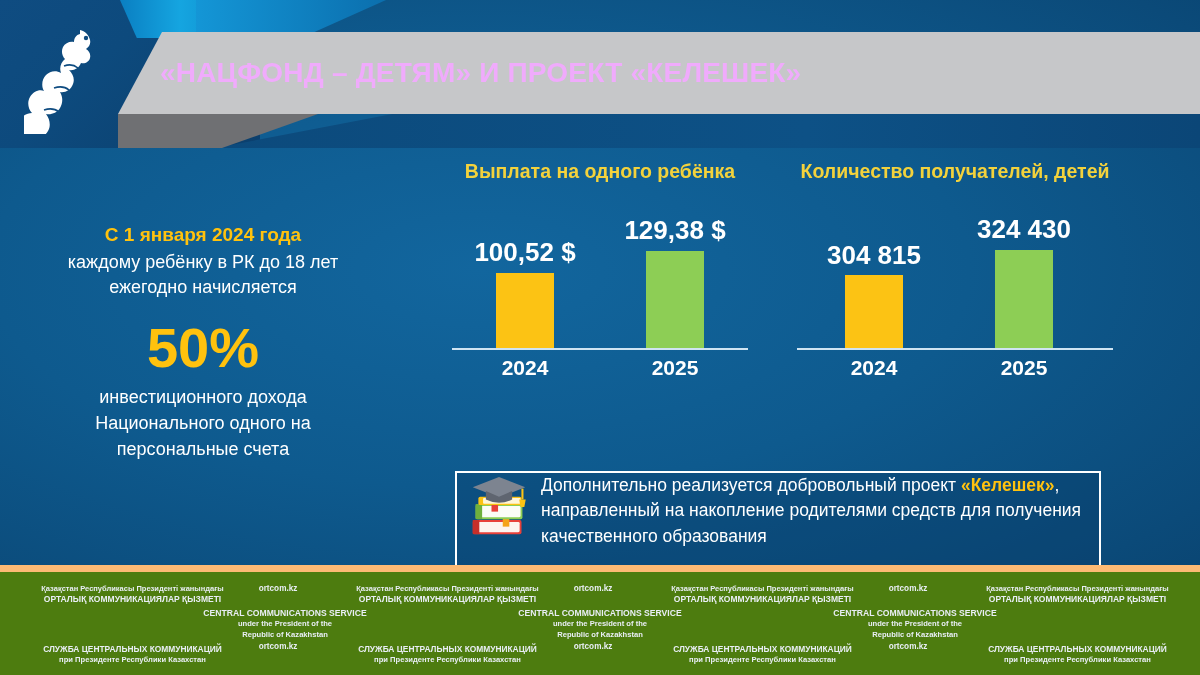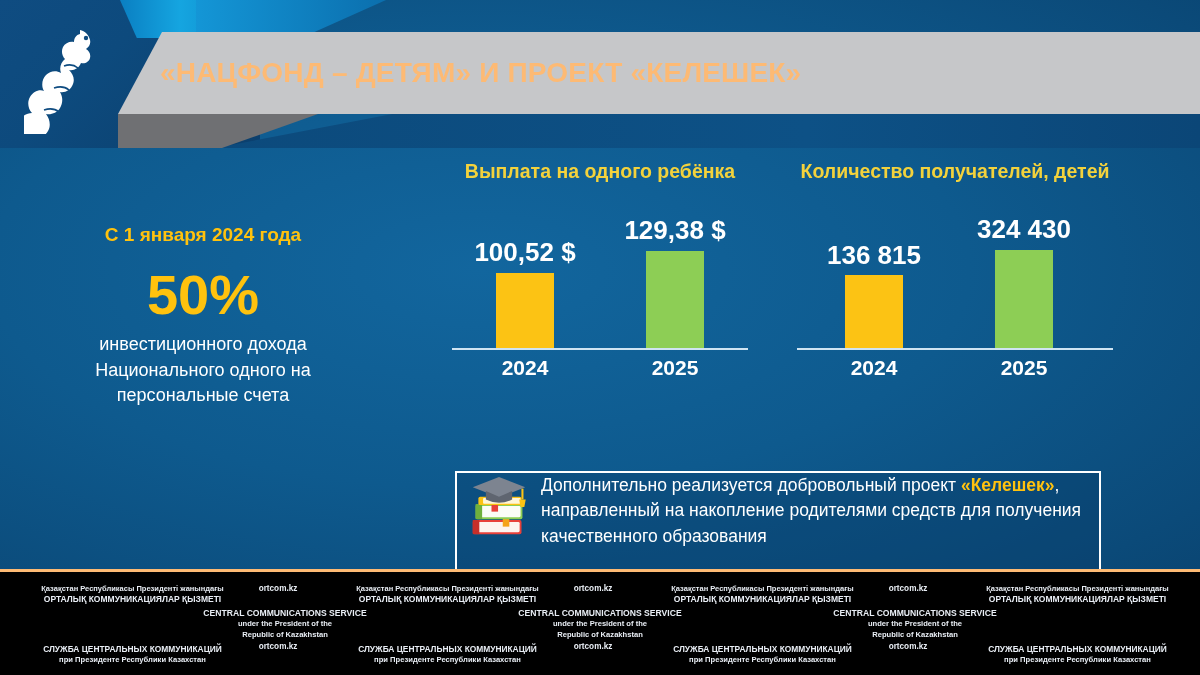--- a/index.html
+++ b/index.html
@@ -49,21 +49,21 @@
     clip-path:polygon(0 0, 100% 0, 52% 100%, 0 100%);
   }
   .hdr-blue-under{
     position:absolute;left:215px;top:114px;width:985px;height:34px;
     background:linear-gradient(90deg,#0c4a7c 0%,#0d5186 60%,#0b4677 100%);
     clip-path:polygon(18% 0,100% 0,100% 100%,0 100%);
   }
   .hdr-title{
     position:absolute;left:160px;top:32px;width:1000px;height:82px;
     display:flex;align-items:center;
-    color:#fdba74;font-weight:bold;font-size:28px;letter-spacing:.2px;
+    color:#f0abfc;font-weight:bold;font-size:28px;letter-spacing:.2px;
     white-space:nowrap;
   }
 
   
   .logo{position:absolute;left:24px;top:22px;width:84px;height:112px;z-index:4;}
 
   
   .left-block{
     position:absolute;left:48px;top:222px;width:310px;z-index:3;
     text-align:center;color:#ffffff;
@@ -108,21 +108,21 @@
   }
   .callout-icon{width:84px;flex:0 0 84px;display:flex;justify-content:center;align-items:center;}
   .callout-text{
     color:#ffffff;font-size:17.5px;line-height:1.45;padding-right:16px;
   }
   .callout-text .hl{color:#ffc20e;font-weight:bold;}
 
   
   .footer{
     position:absolute;left:0;bottom:0;width:1200px;height:103px;z-index:5;
-    background:#000000;border-top:3px solid #fdba74;overflow:hidden;
+    background:#4d7c0f;border-top:7px solid #fdba74;overflow:hidden;
   }
   .fitem{position:absolute;color:#e9eef5;text-align:center;white-space:nowrap;}
   .f-kz-1{font-size:7.5px;font-weight:600;line-height:1.35;}
   .f-kz-2{font-size:8.5px;font-weight:bold;line-height:1.35;}
   .f-en-1{font-size:8.6px;font-weight:bold;line-height:1.4;}
   .f-en-2{font-size:7.6px;font-weight:600;line-height:1.4;}
   .f-ru-1{font-size:8.4px;font-weight:bold;line-height:1.35;}
   .f-ru-2{font-size:7.6px;font-weight:600;line-height:1.35;text-align:center;}
   .f-url{font-size:8.2px;font-weight:bold;}
 </style>
@@ -155,20 +155,22 @@
         <circle cx="69" cy="18" r="1.8" fill="#0f4c81" stroke="none"></circle>
         <path d="M40 44 q8 -3 14 2" fill="none" stroke="#0f4c81" stroke-width="1.6"></path>
         <path d="M30 66 q9 -3 15 2" fill="none" stroke="#0f4c81" stroke-width="1.6"></path>
         <path d="M20 88 q9 -3 15 2" fill="none" stroke="#0f4c81" stroke-width="1.6"></path>
       </g>
     </svg>
   </div>
 
   <div class="left-block">
     <div class="lb-line1">С 1 января 2024 года</div>
+    <div class="lb-line2" style="white-space:pre-line;">каждому ребёнку в РК до 18 лет
+ежегодно начисляется</div>
     <div class="lb-big">50%</div>
     <div class="lb-line3" style="white-space:pre-line;">инвестиционного дохода
 Национального одного на
 персональные счета</div>
   </div>
 
   <div class="chart" id="chart0" style="left:440px;top:160px;width:320px;height:230px;">
     <div class="chart-title">Выплата на одного ребёнка</div>
     <div class="plot">
       <div class="bar" style="left:56px;">
@@ -184,21 +186,21 @@
     <div class="xlabels">
       <span style="left:85px;">2024</span>
       <span style="left:235px;">2025</span>
     </div>
   </div>
 
   <div class="chart" id="chart1" style="left:785px;top:160px;width:340px;height:230px;">
     <div class="chart-title">Количество получателей, детей</div>
     <div class="plot">
       <div class="bar" style="left:60px;">
-        <div class="val" style="bottom:77px;">136 815</div>
+        <div class="val" style="bottom:77px;">304 815</div>
         <div class="fill" style="height:73px;background:#fcc314;"></div>
       </div>
       <div class="bar" style="left:210px;">
         <div class="val" style="bottom:103px;">324 430</div>
         <div class="fill" style="height:98px;background:#8dce55;"></div>
       </div>
       <div class="axis"></div>
     </div>
     <div class="xlabels">
       <span style="left:89px;">2024</span>

